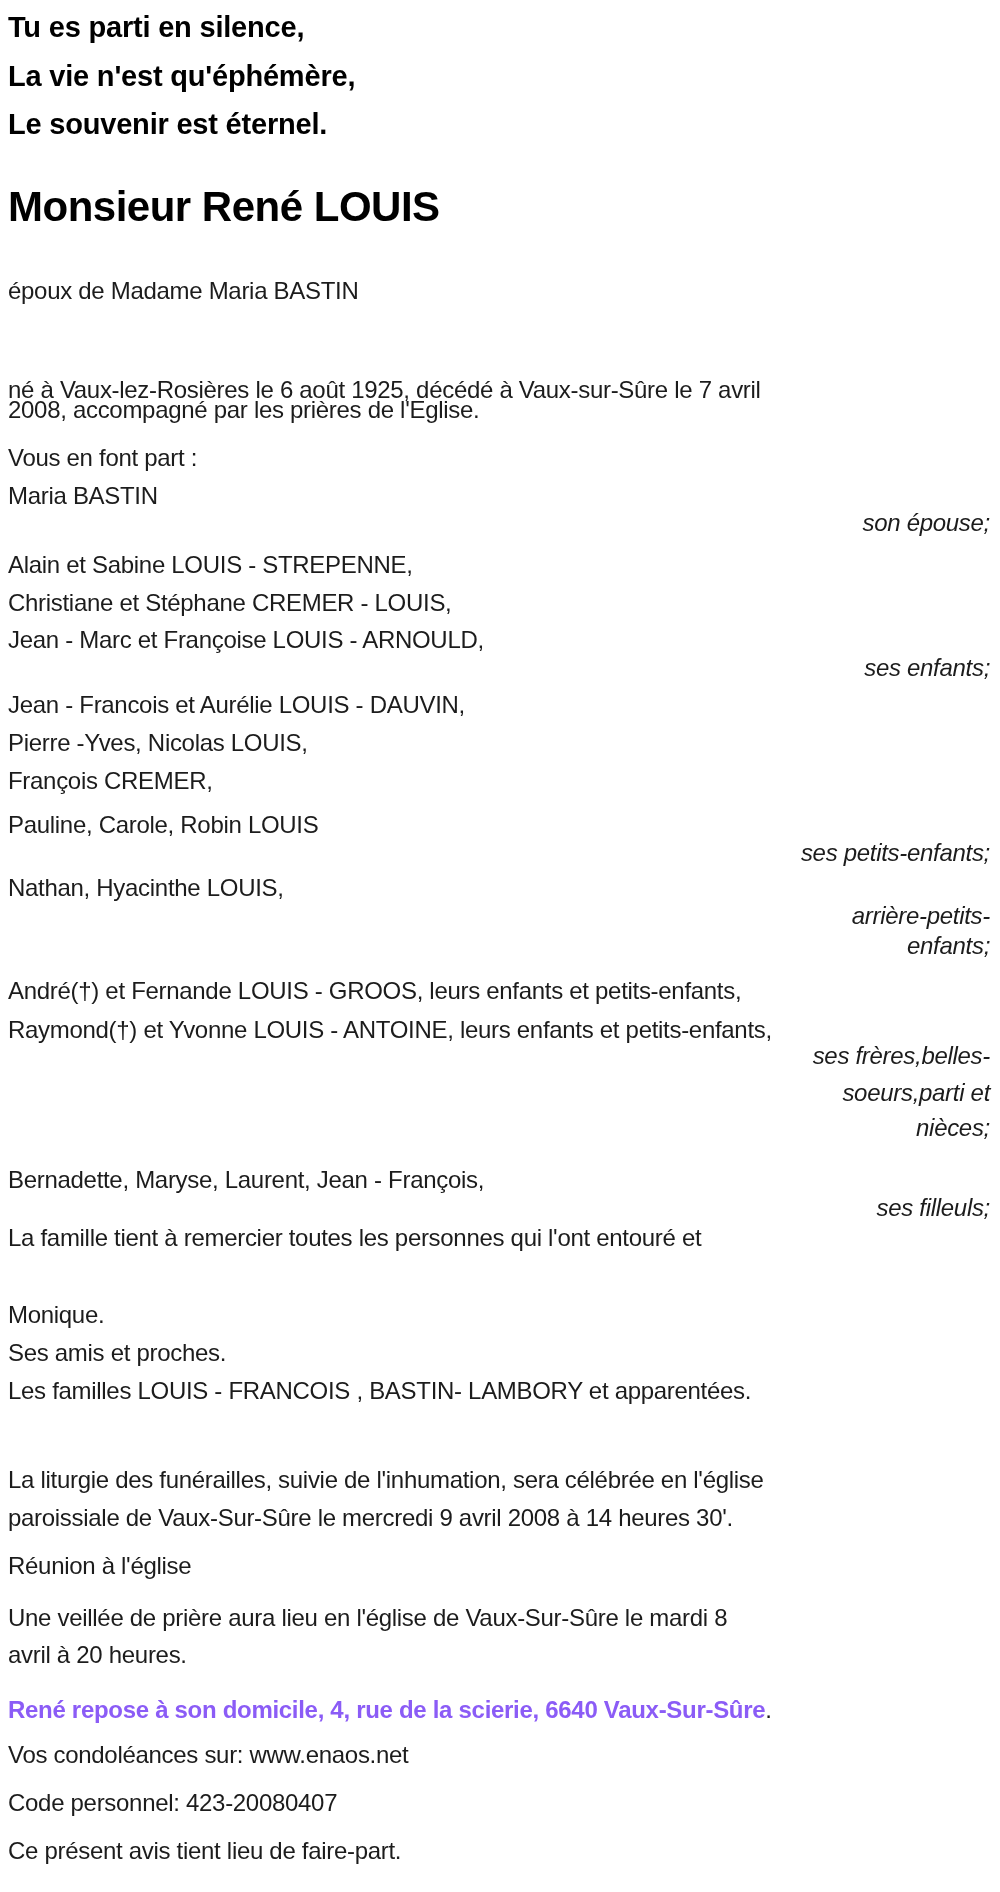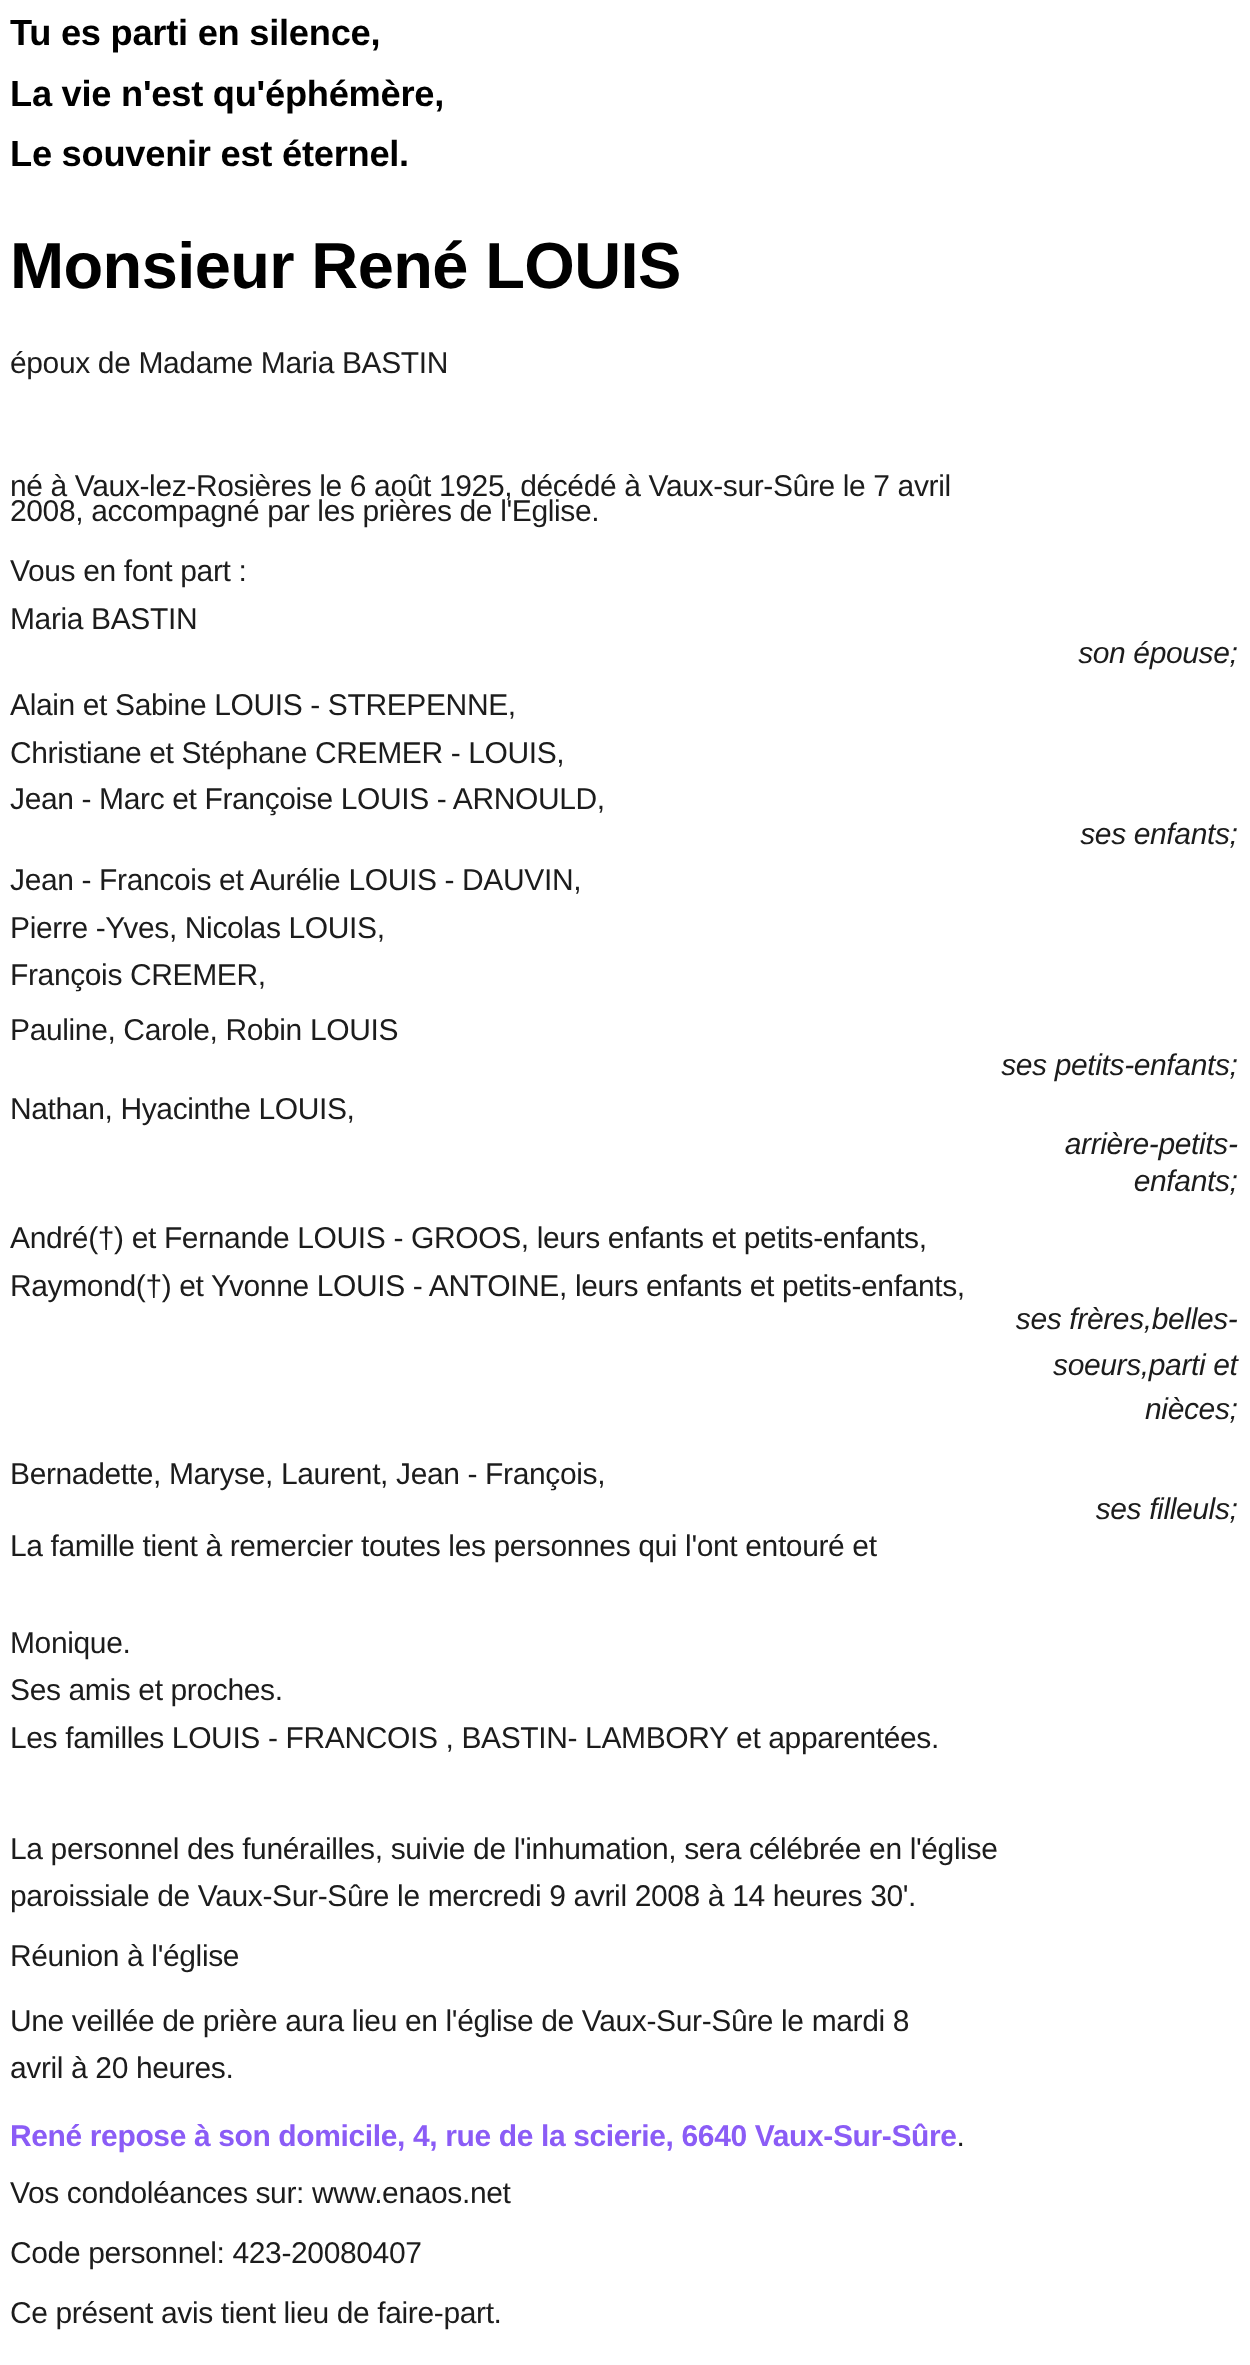--- a/index.html
+++ b/index.html
@@ -27,21 +27,21 @@
     color: #1c1c1c;
   }
   .bold { font-weight: bold; color: #8b5cf6; }
   .quote {
     font-size: 29px;
     font-weight: bold;
     color: #000000;
     letter-spacing: -0.2px;
   }
   .h1 {
-    font-size: 52px;
+    font-size: 42px;
     font-weight: bold;
     color: #000000;
     letter-spacing: -0.5px;
   }
   .tail { font-weight: normal; color: #1c1c1c; }
 </style>
 </head>
 <body>
 
 <div class="page">
@@ -82,21 +82,21 @@
   <div class="ln rt" style="top:1114px">nièces;</div>
 
   <div class="ln" style="top:1166px">Bernadette, Maryse, Laurent, Jean - François,</div>
   <div class="ln rt" style="top:1194px">ses filleuls;</div>
 
   <div class="ln" style="top:1224px">La famille tient à remercier toutes les personnes qui l'ont entouré et</div>
   <div class="ln" style="top:1301px">Monique.</div>
   <div class="ln" style="top:1339px">Ses amis et proches.</div>
   <div class="ln" style="top:1377px">Les familles LOUIS - FRANCOIS , BASTIN- LAMBORY et apparentées.</div>
 
-  <div class="ln" style="top:1466px">La personnel des funérailles, suivie de l'inhumation, sera célébrée en l'église</div>
+  <div class="ln" style="top:1466px">La liturgie des funérailles, suivie de l'inhumation, sera célébrée en l'église</div>
   <div class="ln" style="top:1504px">paroissiale de Vaux-Sur-Sûre le mercredi 9 avril 2008 à 14 heures 30'.</div>
   <div class="ln" style="top:1552px">Réunion à l'église</div>
   <div class="ln" style="top:1604px">Une veillée de prière aura lieu en l'église de Vaux-Sur-Sûre le mardi 8</div>
   <div class="ln" style="top:1641px">avril à 20 heures.</div>
 
   <div class="ln" style="top:1696px"><span class="bold">René repose à son domicile, 4, rue de la scierie, 6640 Vaux-Sur-Sûre</span><span class="tail">.</span></div>
 
   <div class="ln" style="top:1741px">Vos condoléances sur: www.enaos.net</div>
   <div class="ln" style="top:1789px">Code personnel: 423-20080407</div>
   <div class="ln" style="top:1837px">Ce présent avis tient lieu de faire-part.</div>

